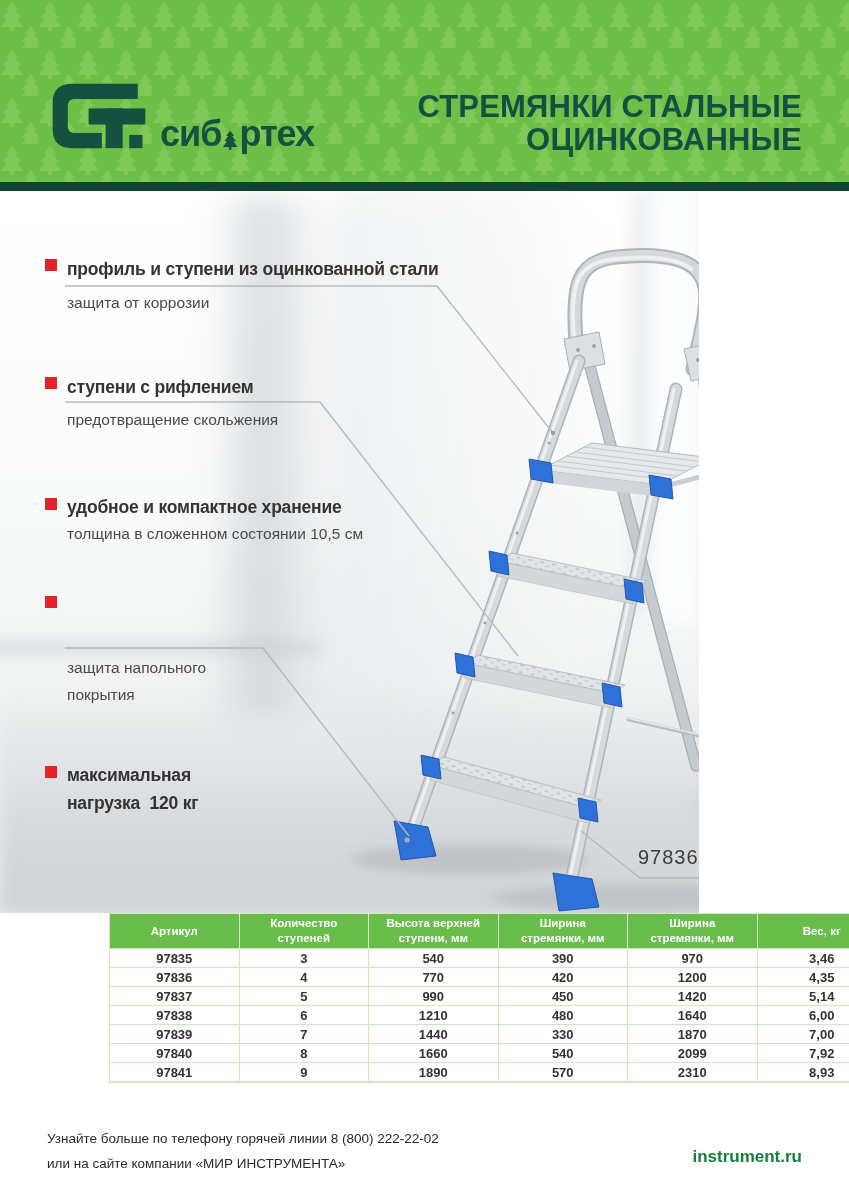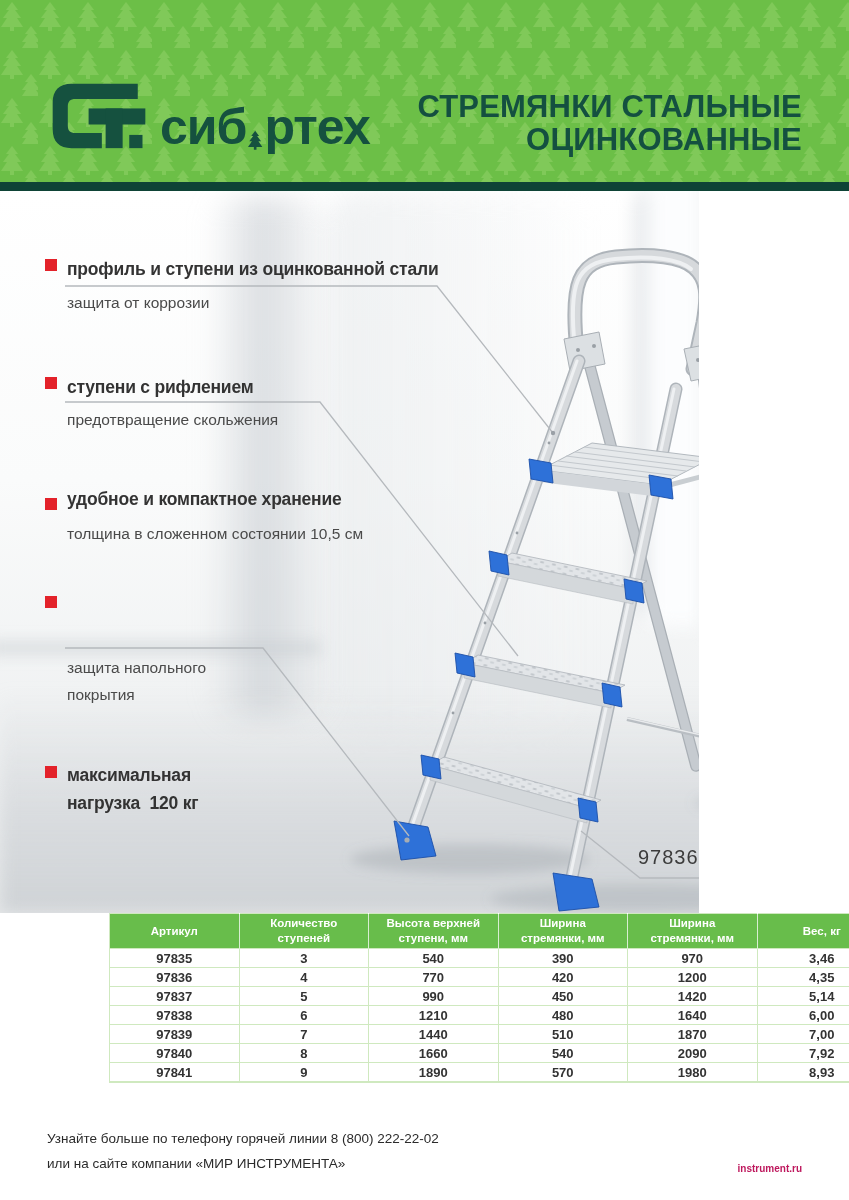--- a/index.html
+++ b/index.html
@@ -4,21 +4,21 @@
 <style>
   html,body{margin:0;padding:0;background:#ffffff;}
   .page{position:relative;width:849px;height:1200px;overflow:hidden;background:#ffffff;
         font-family:"Liberation Sans",sans-serif;}
 
   
   .hdr{position:absolute;left:0;top:0;width:849px;height:182px;background:#6cbf47;overflow:hidden;}
   .hdr-pattern{position:absolute;left:0;top:0;width:849px;height:182px;display:block;}
   .logo{position:absolute;left:47px;top:80px;display:flex;align-items:flex-end;gap:9px;}
   .logo-mark{display:block;}
-  .logo-word{font-size:50px;font-weight:bold;color:#15513f;letter-spacing:-1px;line-height:1;
+  .logo-word{font-size:36px;font-weight:bold;color:#15513f;letter-spacing:-1px;line-height:1;
              display:flex;align-items:flex-end;}
   .logo-fir{margin:0 1px 1px 2px;}
   .hdr-title{position:absolute;right:47px;top:90px;text-align:right;color:#145040;
              font-weight:bold;font-size:31px;line-height:33px;letter-spacing:.2px;}
   .hdr-stripe{position:absolute;left:0;top:182px;width:849px;height:9px;background:#0e4336;}
 
   
   .hero{position:absolute;left:0;top:191px;width:699px;height:722px;overflow:hidden;
         background:linear-gradient(180deg,#ffffff 0%,#fafbfb 40%,#eef0f1 78%,#e7e9ea 100%);}
   .bgblur{position:absolute;filter:blur(14px);border-radius:30px;}
@@ -66,21 +66,21 @@
   .spec table{width:100%;border-collapse:collapse;table-layout:fixed;border:1px solid #cfe9bf;border-bottom:2px solid #cfe9bf;}
   .spec thead th{background:#68bd4b;color:#ffffff;font-size:11.5px;font-weight:bold;line-height:1.3;
                  height:34px;vertical-align:middle;text-align:center;white-space:pre-line;
                  border-left:1px solid rgba(255,255,255,.75);padding:0 2px;}
   .spec thead th:first-child{border-left:none;}
   .spec tbody td{height:18px;font-size:13px;font-weight:bold;color:#333333;text-align:center;
                  border:1px solid #cfe9bf;background:#ffffff;padding:0;}
 
   
   .footer-info{position:absolute;left:47px;top:1126px;font-size:13.5px;color:#2b2b2b;line-height:25px;}
-  .footer-site{position:absolute;right:47px;top:1147px;font-size:10px;font-weight:bold;color:#be185d;margin-top:16px;}
+  .footer-site{position:absolute;right:47px;top:1147px;font-size:17px;font-weight:bold;color:#15803d;}
 </style>
 </head>
 <body>
 
 <div class="page">
 
   <header class="hdr">
     <svg class="hdr-pattern" viewBox="0 0 849 182">
       <defs>
         <path id="fir" d="M11 0 L17 8 L14 8 L20 16 L16 16 L22 25 L13 25 L13 29 L9 29 L9 25 L0 25 L6 16 L2 16 L8 8 L5 8 Z"></path>
@@ -238,21 +238,21 @@
 
     <span class="bullet" style="top:68px"></span>
     <div class="feat-title" style="top:64px">профиль и ступени из оцинкованной стали</div>
     <div class="feat-sub" style="top:98px">защита от коррозии</div>
 
     <span class="bullet" style="top:186px"></span>
     <div class="feat-title" style="top:182px">ступени с рифлением</div>
     <div class="feat-sub" style="top:215px">предотвращение скольжения</div>
 
     <span class="bullet" style="top:307px"></span>
-    <div class="feat-title" style="top:294px">удобное и компактное хранение</div>
+    <div class="feat-title" style="top:302px">удобное и компактное хранение</div>
     <div class="feat-sub" style="top:329px">толщина в сложенном состоянии 10,5 см</div>
 
     <span class="bullet" style="top:405px"></span>
     <div class="feat-sub" style="top:463px">защита напольного
 покрытия</div>
 
     <span class="bullet" style="top:575px"></span>
     <div class="feat-title" style="top:570px">максимальная
 нагрузка  120 кг</div>
 
@@ -305,38 +305,38 @@
             <td>6</td>
             <td>1210</td>
             <td>480</td>
             <td>1640</td>
             <td>6,00</td>
           </tr>
           <tr>
             <td>97839</td>
             <td>7</td>
             <td>1440</td>
-            <td>510</td>
+            <td>330</td>
             <td>1870</td>
             <td>7,00</td>
           </tr>
           <tr>
             <td>97840</td>
             <td>8</td>
             <td>1660</td>
             <td>540</td>
-            <td>2090</td>
+            <td>2099</td>
             <td>7,92</td>
           </tr>
           <tr>
             <td>97841</td>
             <td>9</td>
             <td>1890</td>
             <td>570</td>
-            <td>1980</td>
+            <td>2310</td>
             <td>8,93</td>
           </tr>
         </tbody>
     </table>
   </section>
 
   <footer>
     <div class="footer-info">
       <div>Узнайте больше по телефону горячей линии 8 (800) 222-22-02</div>
       <div>или на сайте компании «МИР ИНСТРУМЕНТА»</div>

